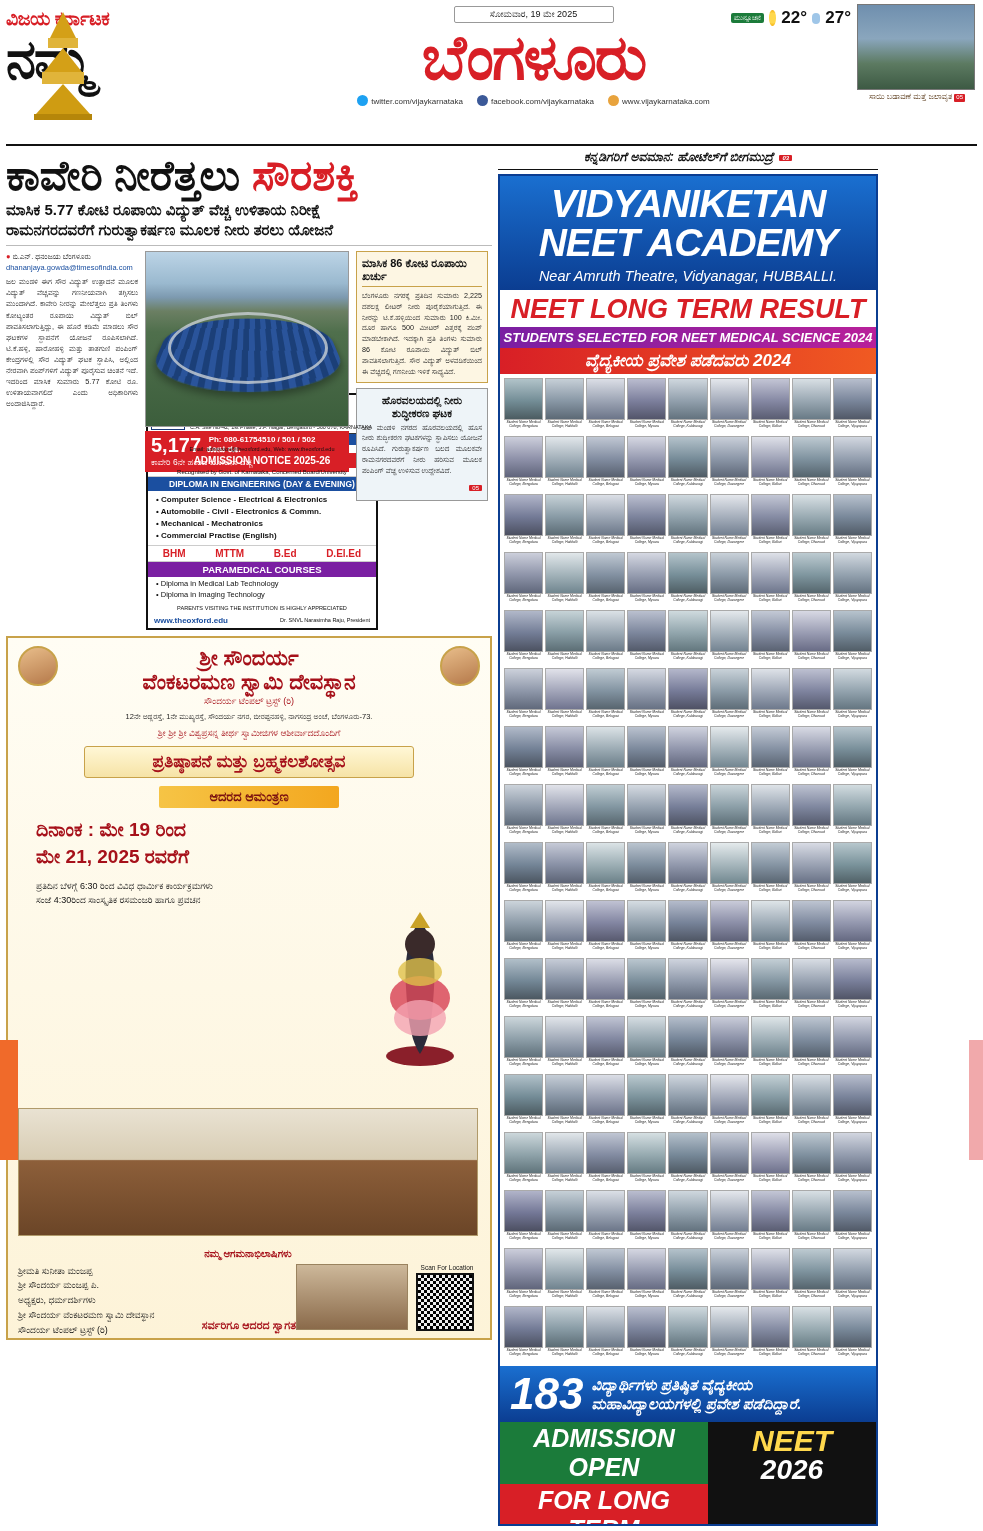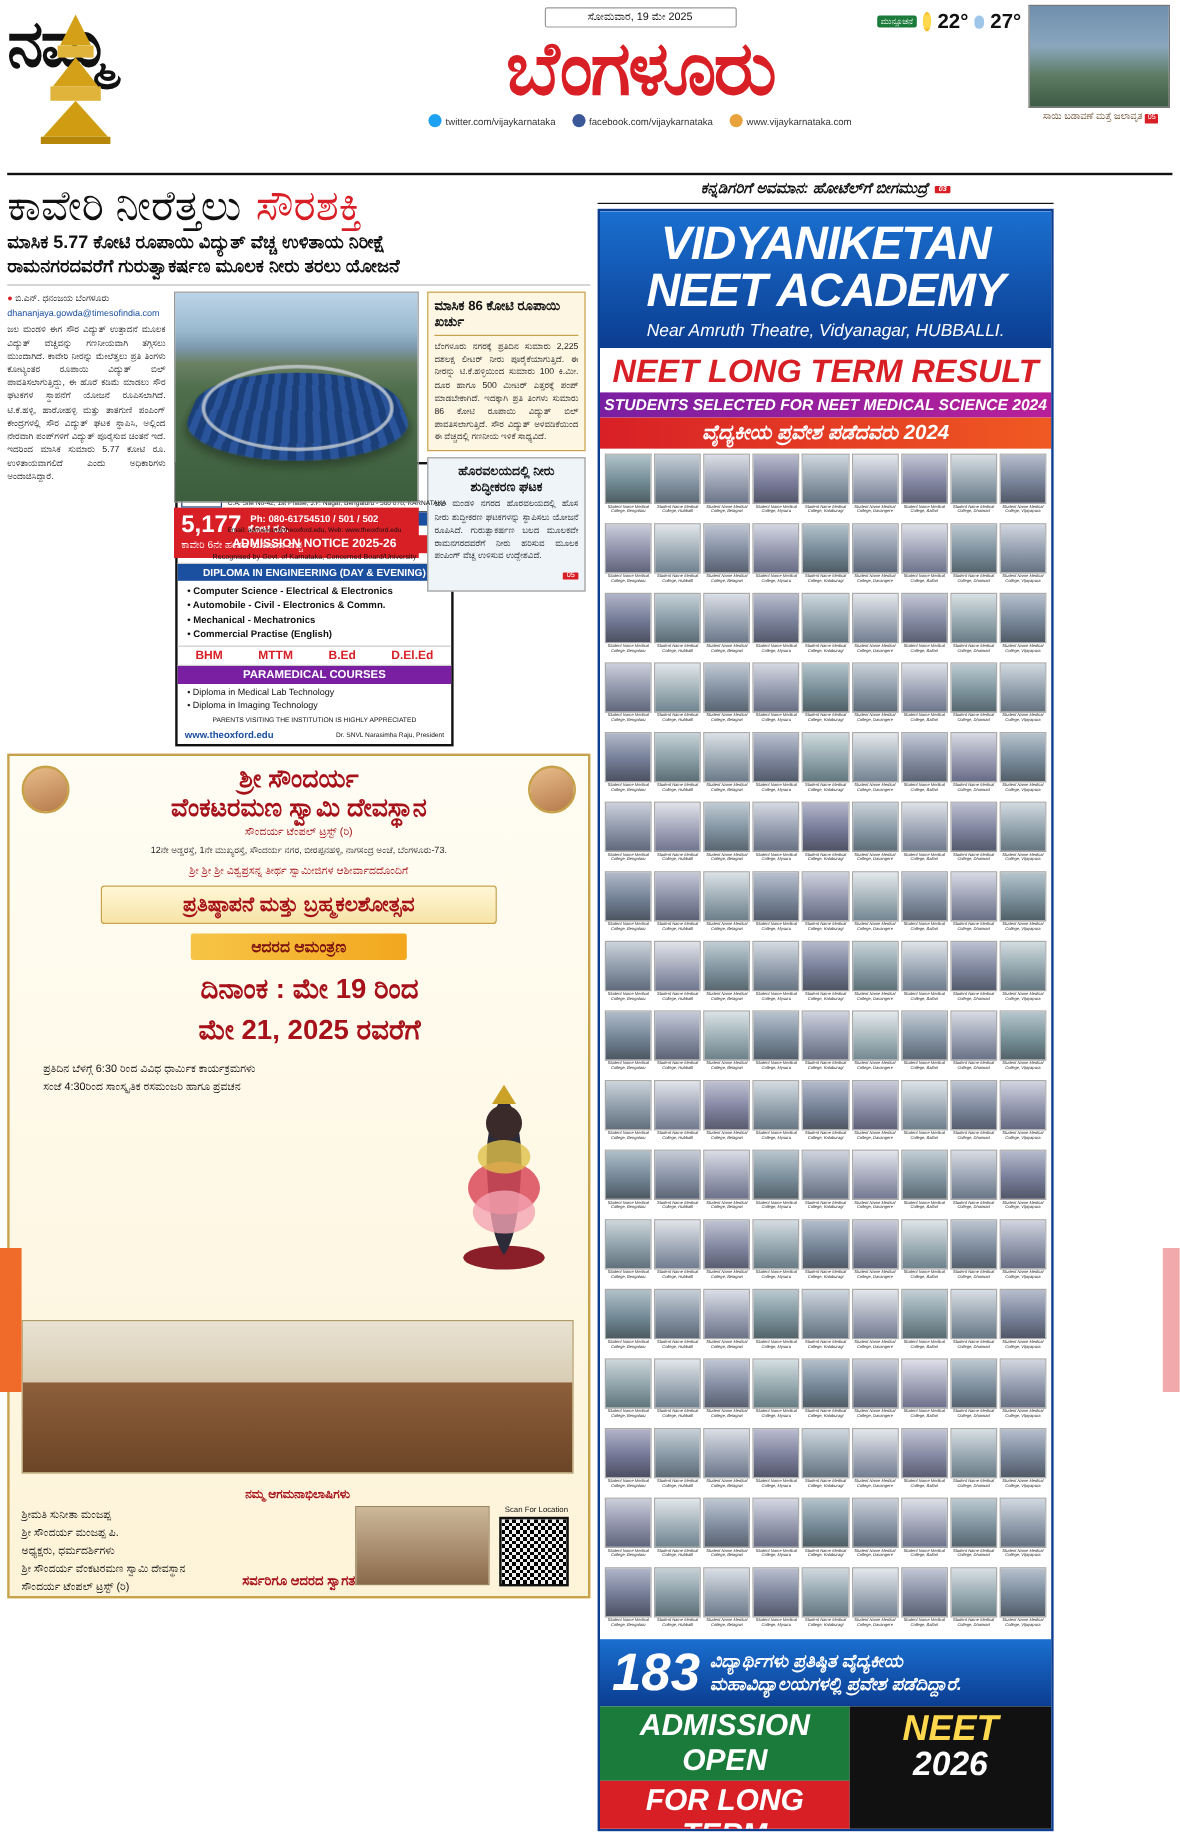--- a/index.html
+++ b/index.html
@@ -40,21 +40,21 @@
   .mh-photo .ph { width: 118px; height: 86px; border: 1px solid #777; background: linear-gradient(180deg,#6f8fae 0%, #8aa6bd 40%, #5c7a61 70%, #3d5a44 100%); }
   .mh-photo .cap { font-size: 8px; text-align: center; color: #5a3a1a; line-height: 1.25; margin-top: 2px; }
   .mh-photo .more { display: inline-block; background: #d81f26; color: #fff; font-size: 6px; padding: 0 2px; border-radius: 1px; }
 
   
   .body-grid { display: flex; gap: 6px; margin-top: 4px; height: 1368px; }
   .col-left { width: 486px; }
   .col-right { width: 380px; font-style: italic; }
 
   
-  .lead-head { display: flex; align-items: center; gap: 12px; font-size: 35px; font-weight: normal; line-height: 1.05; padding: 4px 0 2px; }
+  .lead-head { display: flex; align-items: center; gap: 12px; font-size: 42px; font-weight: bold; line-height: 1.05; padding: 4px 0 2px; }
   .lead-head .black { color: #111; }
   .lead-head .red { color: #d81f26; }
   .lead-sub { font-size: 15px; font-weight: bold; line-height: 1.32; color: #111; border-bottom: 1px solid #bbb; padding-bottom: 5px; }
   .lead-body { display: flex; gap: 7px; margin-top: 5px; }
   .lead-c1 { width: 132px; font-size: 7.4px; line-height: 1.5; color: #222; text-align: justify; }
   .byline { font-size: 7.5px; color: #111; line-height: 1.5; margin-bottom: 3px; }
   .byline .dot { color: #d81f26; font-weight: bold; }
   .mail { color: #1a4fa0; }
   .lead-c2 { width: 204px; }
   .lead-img { width: 204px; height: 176px; background:
@@ -105,21 +105,21 @@
   .temple-ad { margin-top: 6px; border: 2px solid #c8a24a; background: linear-gradient(180deg,#fffdf4 0%, #fdf3d8 100%); position: relative; height: 704px; padding: 8px 10px; overflow: hidden; }
   .ta-top { display: flex; align-items: flex-start; justify-content: space-between; }
   .ta-portrait { width: 40px; height: 40px; border-radius: 50%; border: 2px solid #c8a24a; background: linear-gradient(160deg,#e8bd8a,#b5794a); }
   .ta-title { text-align: center; flex: 1; }
   .ta-title .l1 { font-size: 21px; font-weight: bold; color: #a6111a; line-height: 1.15; }
   .ta-title .l2 { font-size: 9px; color: #a6111a; margin-top: 2px; }
   .ta-addr { font-size: 7.5px; text-align: center; color: #222; margin-top: 5px; }
   .ta-bless { font-size: 9px; text-align: center; color: #a6111a; margin-top: 6px; }
   .ta-banner { margin: 7px auto 0; width: 330px; background: linear-gradient(180deg,#fff7d6,#f6e3a6); border: 1px solid #c8a24a; border-radius: 3px; text-align: center; padding: 5px 0; font-size: 17px; font-weight: bold; color: #a6111a; }
   .ta-invite { margin: 8px auto 0; width: 180px; text-align: center; background: linear-gradient(90deg,#f6c445,#f3a71f); color: #7a1010; font-weight: bold; font-size: 13px; padding: 3px 0; border-radius: 2px; }
-  .ta-dates { margin-top: 8px; font-size: 23px; font-weight: bold; color: #a6111a; line-height: 1.45; text-align: center; padding-left: 18px; }
+  .ta-dates { margin-top: 8px; font-size: 19px; font-weight: bold; color: #a6111a; line-height: 1.45; text-align: left; padding-left: 18px; }
   .ta-times { margin-top: 8px; font-size: 9px; color: #111; line-height: 1.6; padding-left: 18px; }
   .ta-deity { position: absolute; right: 24px; top: 268px; width: 92px; height: 165px; }
   .ta-temple-img { position: absolute; left: 10px; top: 470px; width: 460px; height: 128px; background: linear-gradient(180deg,#e9e2d2 0%, #d8cdb4 40%, #8d5f3a 41%, #6b4527 100%); border: 1px solid #b09a6a; }
   .ta-hosts { position: absolute; left: 10px; top: 610px; width: 460px; }
   .ta-hosts .h { text-align: center; font-size: 10px; font-weight: bold; color: #a6111a; }
   .ta-hosts .rowx { display: flex; gap: 8px; margin-top: 4px; }
   .ta-hosts .names { flex: 1; font-size: 9px; line-height: 1.65; color: #111; }
   .ta-hosts .ph2 { width: 112px; height: 66px; background: linear-gradient(180deg,#cdb89a,#8a6a4a); border: 1px solid #9a835f; }
   .ta-qr { width: 62px; text-align: center; }
   .ta-qr .qrbox { width: 58px; height: 58px; background:
@@ -165,20 +165,23 @@
   .side-tab-l { position: absolute; left: 0; top: 1040px; width: 18px; height: 120px; background: #f06a2a; }
   .side-tab-r { position: absolute; right: 0; top: 1040px; width: 14px; height: 120px; background: #f1a9ab; }
 </style>
 </head>
 <body>
 
 <div class="page">
 
   <div class="masthead">
     <div class="mh-left">
+      <div class="vk-logo">
+        <span class="red">ವಿಜಯ ಕರ್ನಾಟಕ</span>
+      </div>
       <div class="namma">ನಮ್ಮ</div>
       <svg class="temple" viewBox="0 0 78 110">
         <polygon points="39,2 52,28 26,28" fill="#d4a017"></polygon>
         <rect x="24" y="28" width="30" height="10" fill="#e0b43a"></rect>
         <polygon points="39,38 58,62 20,62" fill="#d4a017"></polygon>
         <rect x="18" y="62" width="42" height="12" fill="#e0b43a"></rect>
         <polygon points="39,74 66,104 12,104" fill="#cf9c12"></polygon>
         <rect x="10" y="104" width="58" height="6" fill="#b5860a"></rect>
       </svg>
     </div>

